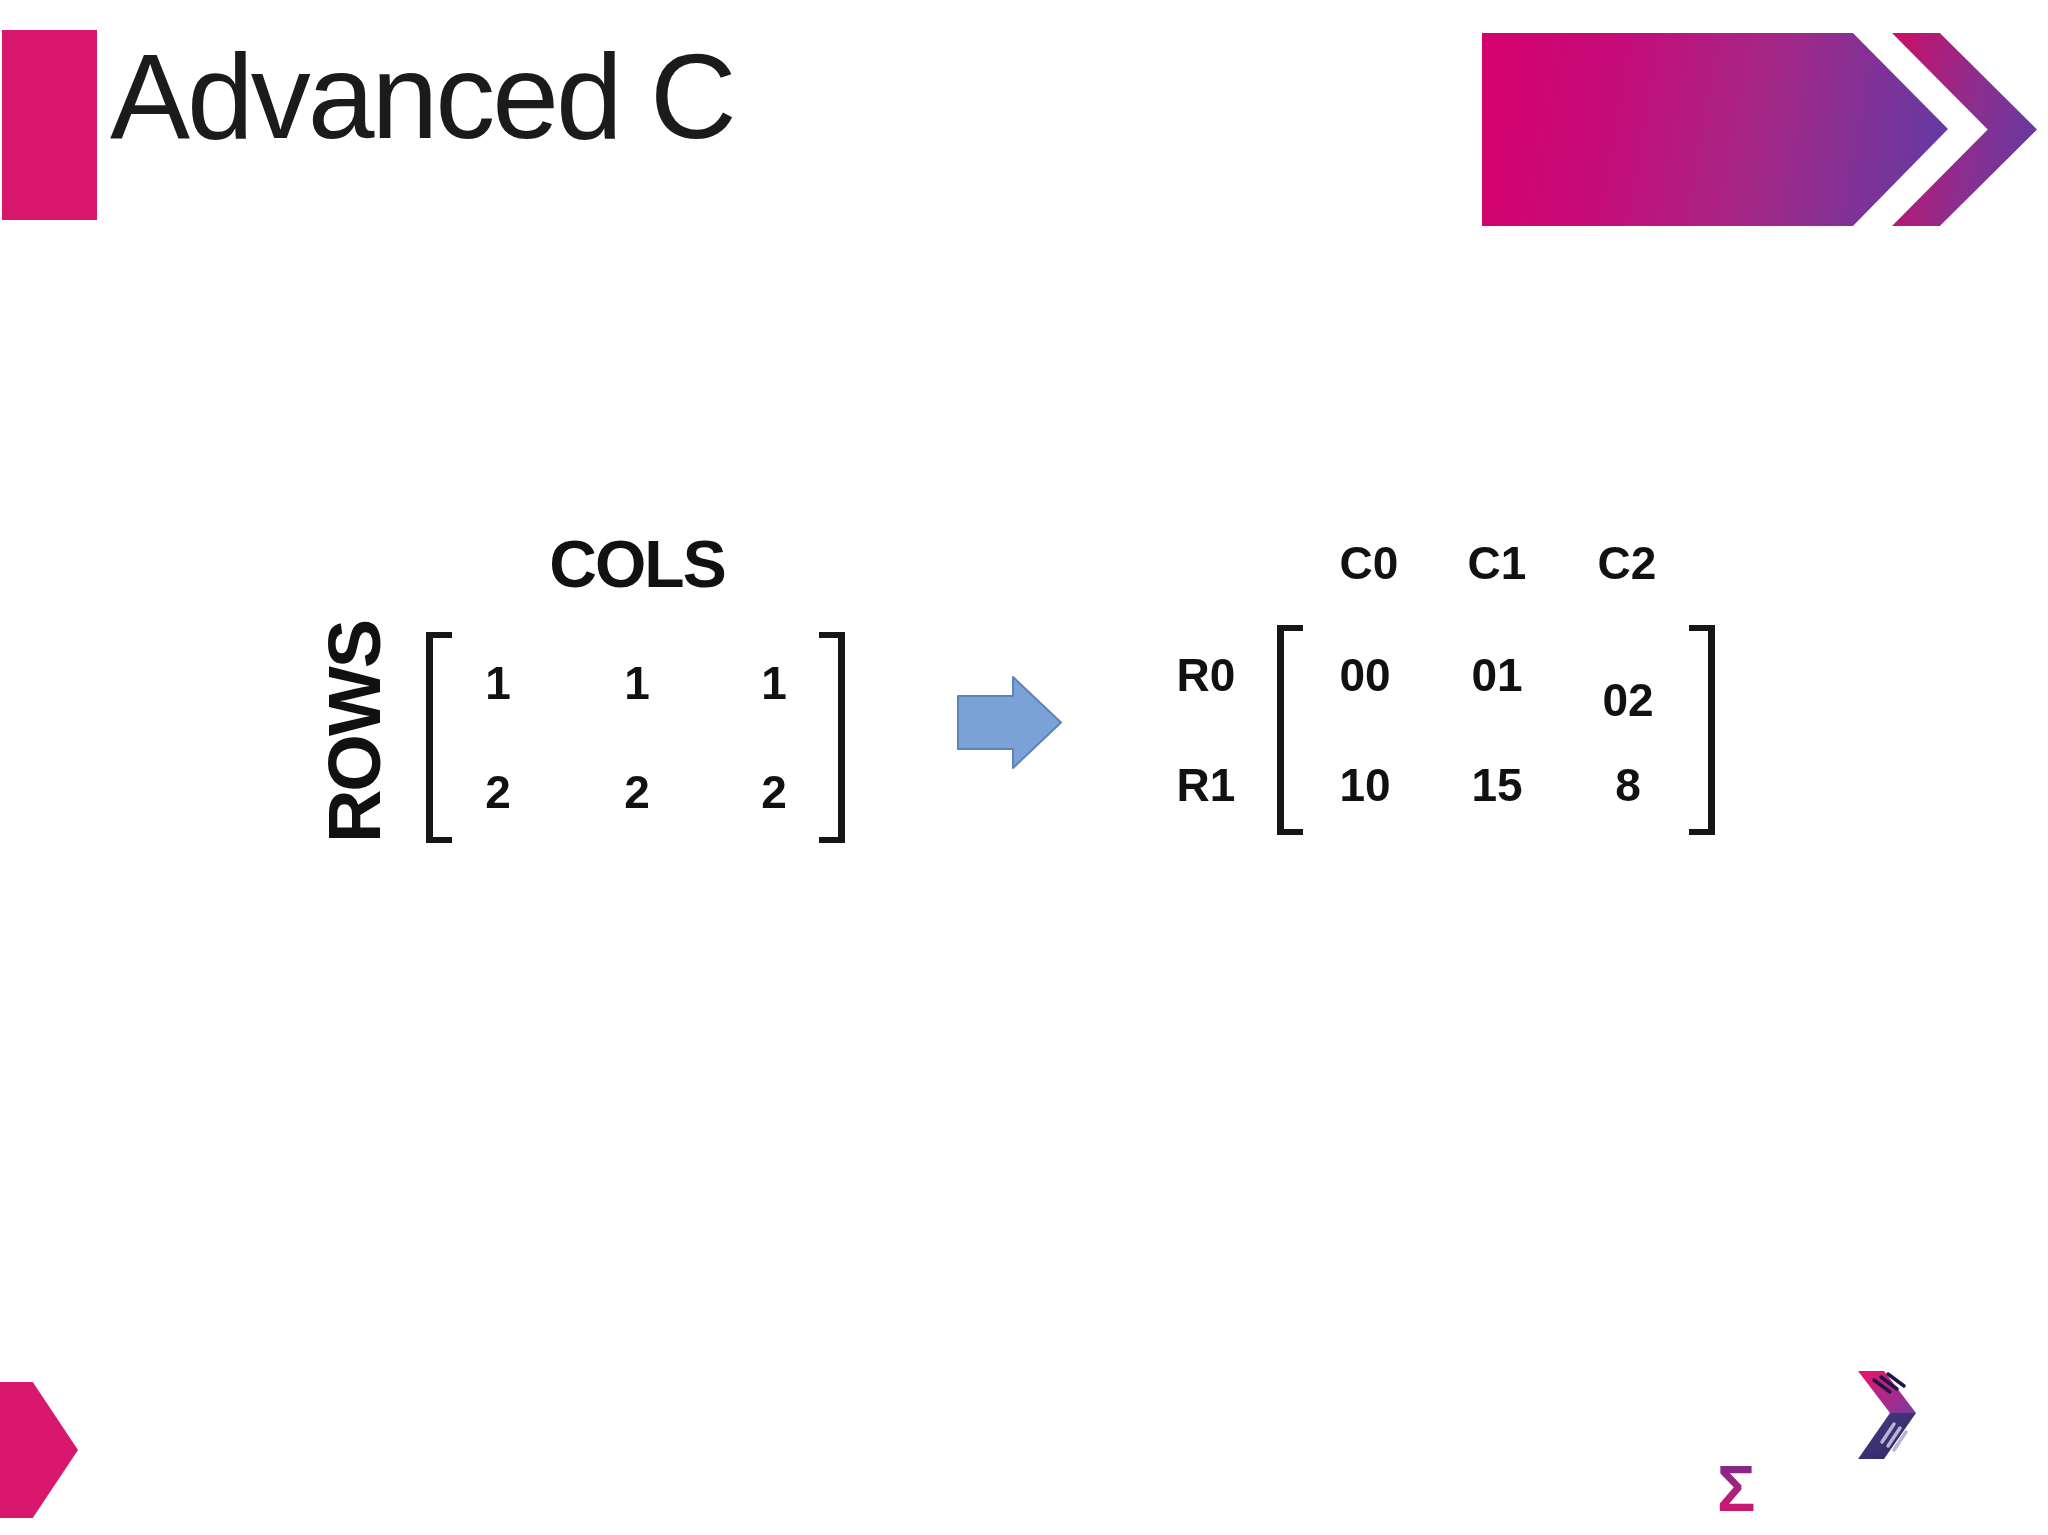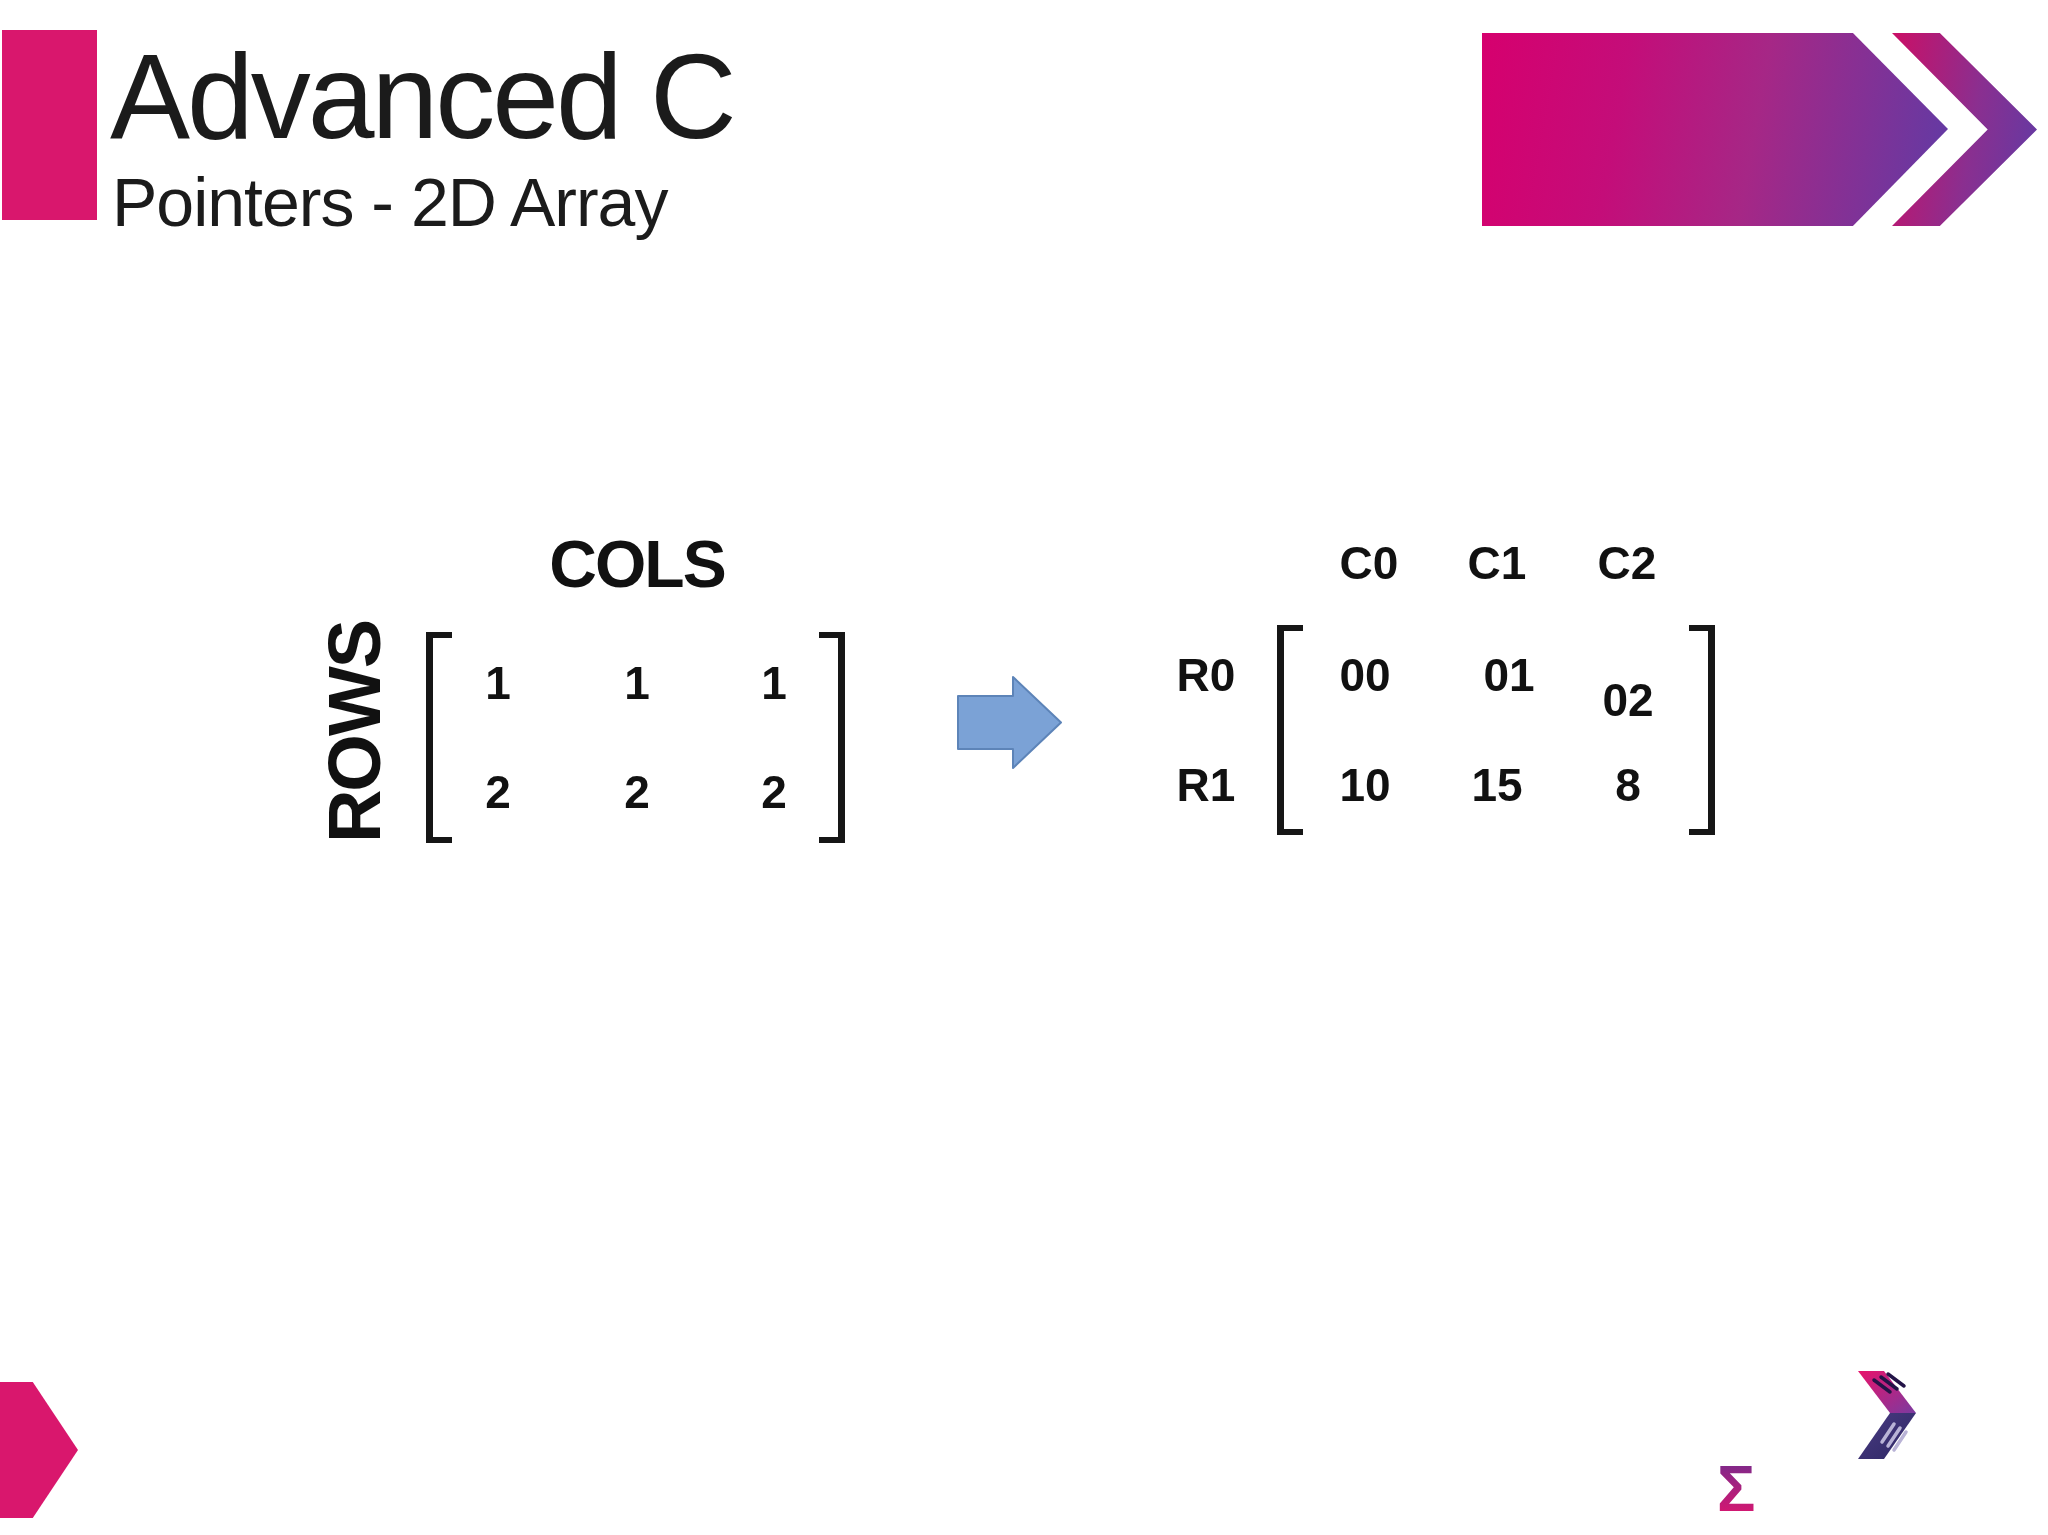--- a/index.html
+++ b/index.html
@@ -52,21 +52,20 @@
   .logo-text{left:1758px;top:1458px;font-size:64px;font-weight:bold;color:#6a6a6d;
              letter-spacing:-1px;line-height:1;white-space:nowrap;}
 </style>
 </head>
 <body>
 
 <div id="slide">
 
   <div class="abs pink-block"></div>
   <div class="abs title">Advanced C</div>
-  <div class="abs subtitle">Pointers - 2D Array</div>
 
   <div class="abs banner-body"></div>
   <div class="abs banner-chevron"></div>
 
   <div class="abs mtx cols-label" style="left:637px;top:564px;">COLS</div>
   <div class="abs mtx rows-label" style="left:355px;top:732px;">ROWS</div>
 
   <div class="abs bracket l lb-left"></div>
   <div class="abs bracket r lb-right"></div>
 
@@ -85,21 +84,21 @@
   <span class="abs mtx cell" style="left:1497px;top:563px;">C1</span>
   <span class="abs mtx cell" style="left:1627px;top:563px;">C2</span>
 
   <span class="abs mtx cell" style="left:1206px;top:675px;">R0</span>
   <span class="abs mtx cell" style="left:1206px;top:785px;">R1</span>
 
   <div class="abs bracket l rb-left"></div>
   <div class="abs bracket r rb-right"></div>
 
   <span class="abs mtx cell" style="left:1365px;top:675px;">00</span>
-  <span class="abs mtx cell" style="left:1497px;top:675px;margin-left:12px;">01</span>
+  <span class="abs mtx cell" style="left:1497px;top:675px;">01</span>
   <span class="abs mtx cell" style="left:1628px;top:700px;">02</span>
   <span class="abs mtx cell" style="left:1365px;top:785px;">10</span>
   <span class="abs mtx cell" style="left:1497px;top:785px;">15</span>
   <span class="abs mtx cell" style="left:1628px;top:785px;">8</span>
 
   <div class="abs corner-arrow"></div>
 
   <svg class="abs" style="left:1838px;top:1371px;" width="78" height="88" viewBox="0 0 78 88">
     <defs>
       <linearGradient id="upGrad" x1="0" y1="0" x2="1" y2="1">

